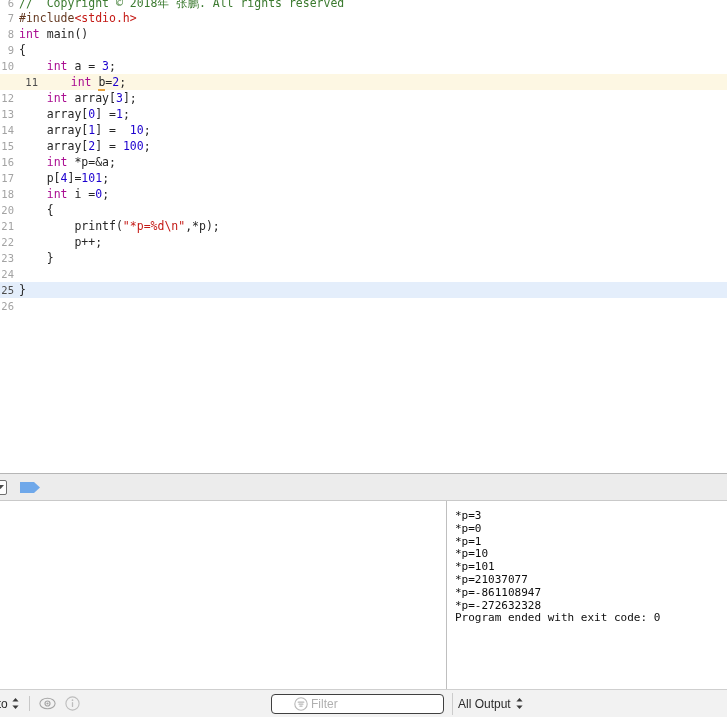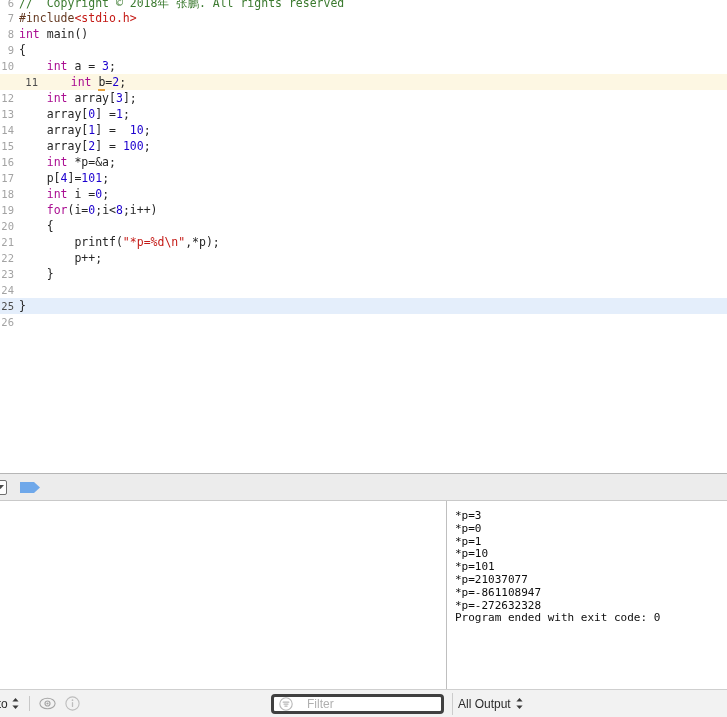--- a/index.html
+++ b/index.html
@@ -179,27 +179,27 @@
     align-items: center;
     justify-content: center;
     flex: 0 0 auto;
   }
 
   .filter-field {
     position: absolute;
     left: 271px;
     width: 173px;
     height: 20px;
-    border: 3px solid #404040;
+    border: 1px solid #404040;
     border-radius: 4px;
     background: #ffffff;
     display: flex;
     align-items: center;
-    padding-left: 5px;
-    gap: 14px;
+    padding-left: 22px;
+    gap: 3px;
   }
   .filter-placeholder {
     color: #b0b0b0;
     font-size: 12px;
     font-family: "Liberation Sans", sans-serif;
   }
 
   .sb-right-sep {
     position: absolute;
     left: 452px;
@@ -233,21 +233,20 @@
         <div class="code-line "><span class="gutter">9</span><span class="code-text"><span class="t-pln">{</span></span></div>
         <div class="code-line "><span class="gutter">10</span><span class="code-text"><span class="t-pln">    </span><span class="t-kw">int</span><span class="t-pln"> a = </span><span class="t-num">3</span><span class="t-pln">;</span></span></div>
         <div class="code-line hl-warn"><span class="gutter">11</span><span class="code-text"><span class="t-pln">    </span><span class="t-kw">int</span><span class="t-pln"> </span><span class="t-pln warn-underline">b</span><span class="t-pln">=</span><span class="t-num">2</span><span class="t-pln">;</span></span></div>
         <div class="code-line "><span class="gutter">12</span><span class="code-text"><span class="t-pln">    </span><span class="t-kw">int</span><span class="t-pln"> array[</span><span class="t-num">3</span><span class="t-pln">];</span></span></div>
         <div class="code-line "><span class="gutter">13</span><span class="code-text"><span class="t-pln">    array[</span><span class="t-num">0</span><span class="t-pln">] =</span><span class="t-num">1</span><span class="t-pln">;</span></span></div>
         <div class="code-line "><span class="gutter">14</span><span class="code-text"><span class="t-pln">    array[</span><span class="t-num">1</span><span class="t-pln">] =  </span><span class="t-num">10</span><span class="t-pln">;</span></span></div>
         <div class="code-line "><span class="gutter">15</span><span class="code-text"><span class="t-pln">    array[</span><span class="t-num">2</span><span class="t-pln">] = </span><span class="t-num">100</span><span class="t-pln">;</span></span></div>
         <div class="code-line "><span class="gutter">16</span><span class="code-text"><span class="t-pln">    </span><span class="t-kw">int</span><span class="t-pln"> *p=&amp;a;</span></span></div>
         <div class="code-line "><span class="gutter">17</span><span class="code-text"><span class="t-pln">    p[</span><span class="t-num">4</span><span class="t-pln">]=</span><span class="t-num">101</span><span class="t-pln">;</span></span></div>
         <div class="code-line "><span class="gutter">18</span><span class="code-text"><span class="t-pln">    </span><span class="t-kw">int</span><span class="t-pln"> i =</span><span class="t-num">0</span><span class="t-pln">;</span></span></div>
-        <div class="code-line "><span class="gutter">19</span><span class="code-text"><span class="t-pln">    </span><span class="t-kw">for</span><span class="t-pln">(i=</span><span class="t-num">0</span><span class="t-pln">;i&lt;</span><span class="t-num">8</span><span class="t-pln">;i++)</span></span></div>
         <div class="code-line "><span class="gutter">20</span><span class="code-text"><span class="t-pln">    {</span></span></div>
         <div class="code-line "><span class="gutter">21</span><span class="code-text"><span class="t-pln">        printf(</span><span class="t-str">"*p=%d\n"</span><span class="t-pln">,*p);</span></span></div>
         <div class="code-line "><span class="gutter">22</span><span class="code-text"><span class="t-pln">        p++;</span></span></div>
         <div class="code-line "><span class="gutter">23</span><span class="code-text"><span class="t-pln">    }</span></span></div>
         <div class="code-line "><span class="gutter">24</span><span class="code-text"></span></div>
         <div class="code-line hl-sel"><span class="gutter">25</span><span class="code-text"><span class="t-pln">}</span></span></div>
         <div class="code-line "><span class="gutter">26</span><span class="code-text"></span></div>
       </div>
   </div>
 

